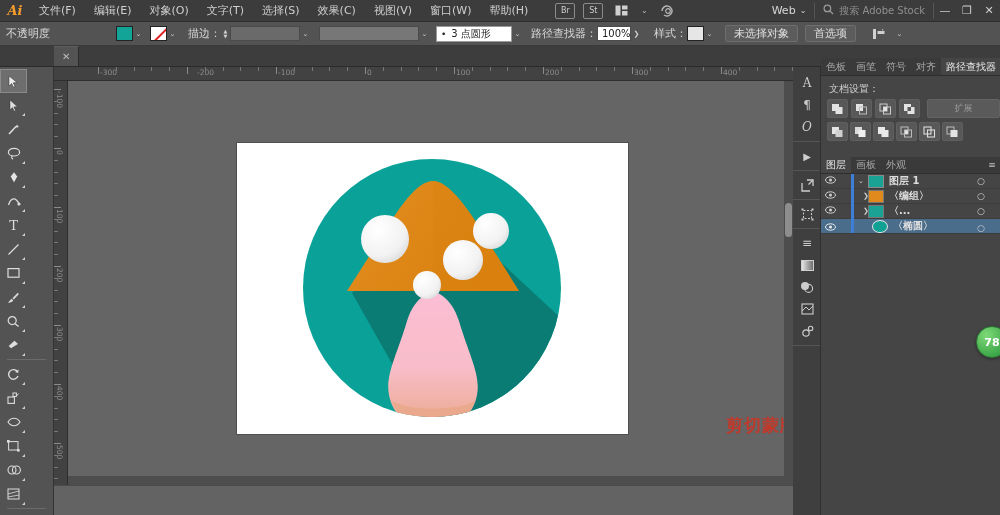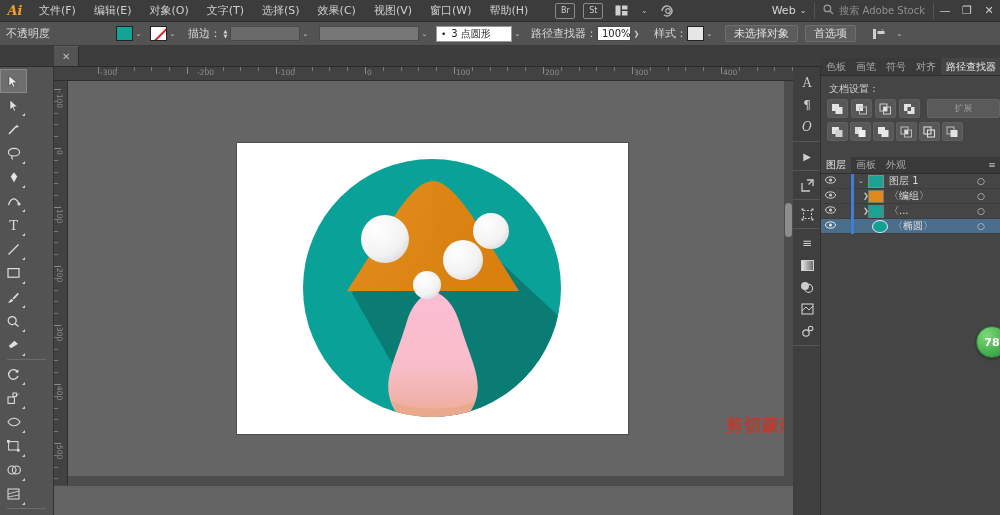--- a/index.html
+++ b/index.html
@@ -205,27 +205,27 @@
     border-radius:2px; display:flex; align-items:center; justify-content:center;
     font-size:9px; color:#9a9a9a;
   }
 
   
   .layers-wrap{ position:absolute; left:0; top:99px; width:179px; bottom:0; background:#454545; }
   .lrow{
     height:15px; display:flex; align-items:center; font-size:10px; color:#dcdcdc;
     border-bottom:1px solid #3d3d3d;
   }
-  .lrow.sel{ background:#4a6d8c; }
+  .lrow.sel{ background:#4a6d8c;align-items:flex-end; }
   .l-eye{ width:18px; text-align:center; font-size:9px; color:#cfcfcf; }
   .l-lock{ width:12px; }
   .l-bar{ width:3px; height:15px; }
   .l-arrow{ width:14px; text-align:center; font-size:7px; color:#cfcfcf; }
   .l-thumb{ width:16px; height:13px; border:1px solid #777; margin-right:5px; }
-  .l-name{ flex:1; font-size:10px; }
+  .l-name{ flex:1; font-size:10px;font-weight:bold; }
   .l-target{ width:18px; text-align:center; font-size:9px; color:#cfcfcf; }
   .l-end{ width:10px; }
   .badge78{
     position:absolute; right:-8px; top:169px; width:32px; height:32px; border-radius:50%;
     background:radial-gradient(circle at 32% 28%, #7ed977, #3ea84a 70%, #2c8b39);
     border:1px solid #2d7a35; color:#fff; font-size:11px; font-weight:bold;
     display:flex; align-items:center; justify-content:center;
     box-shadow:0 1px 3px rgba(0,0,0,.45);
   }
 </style>

